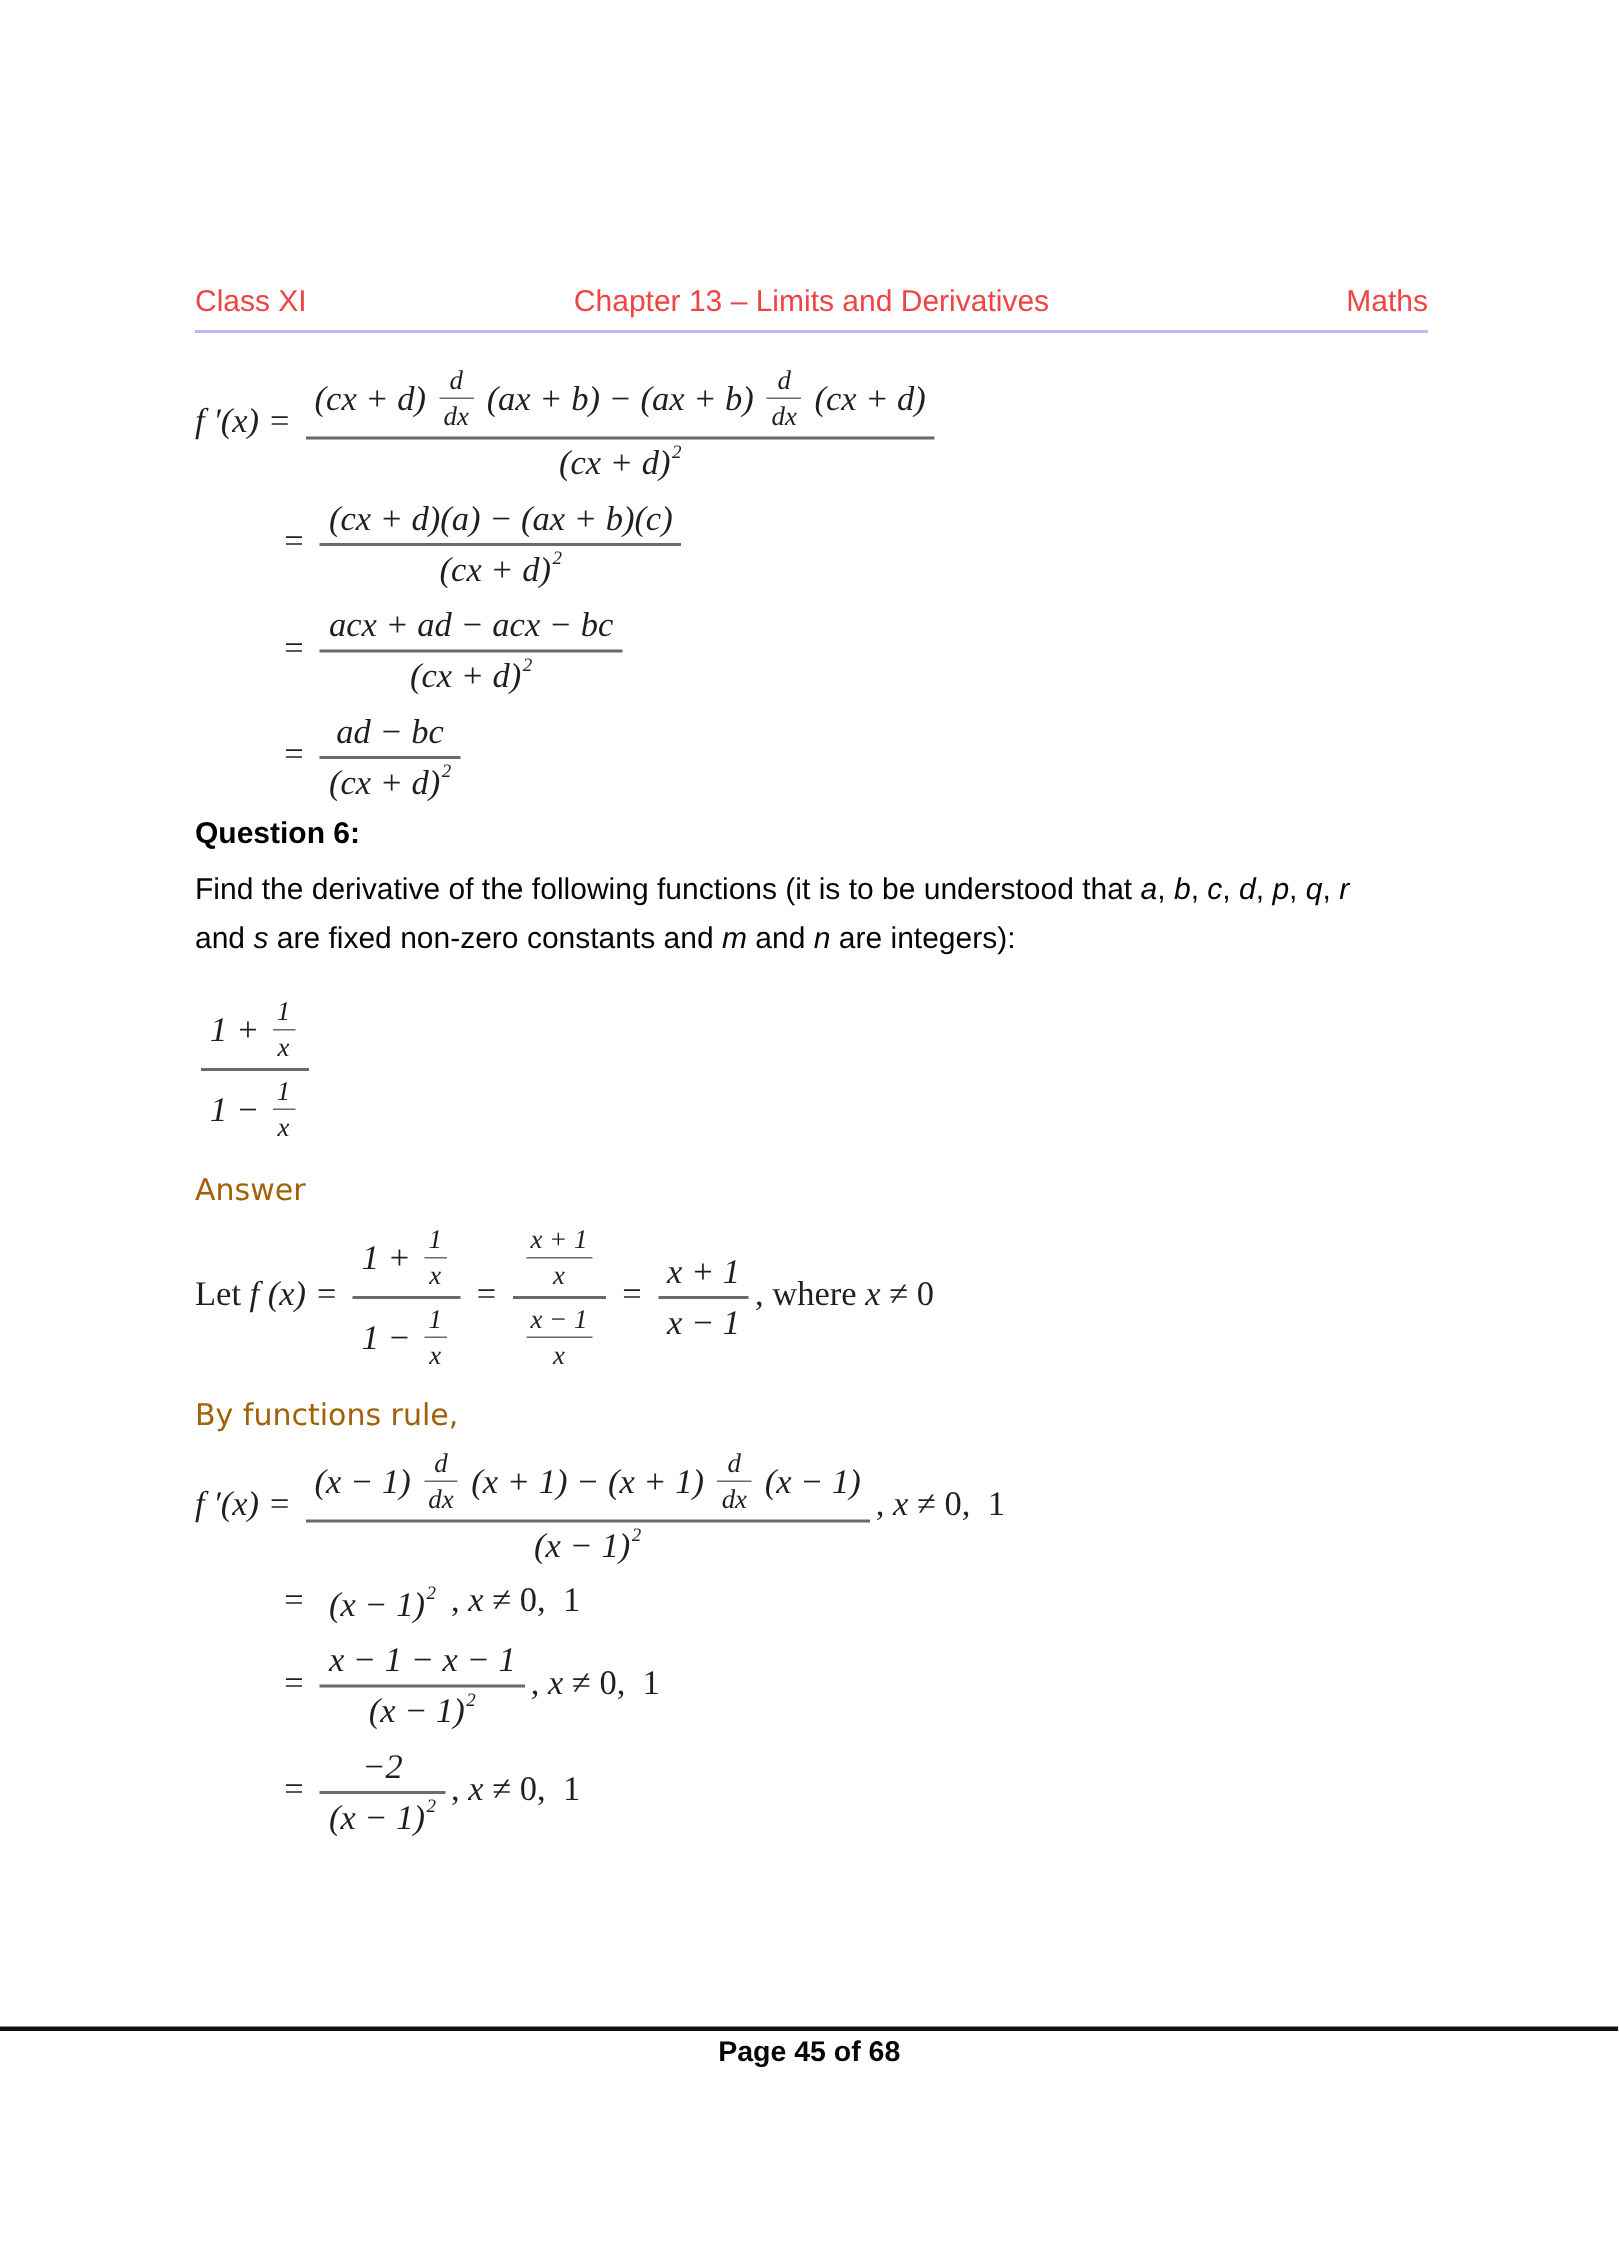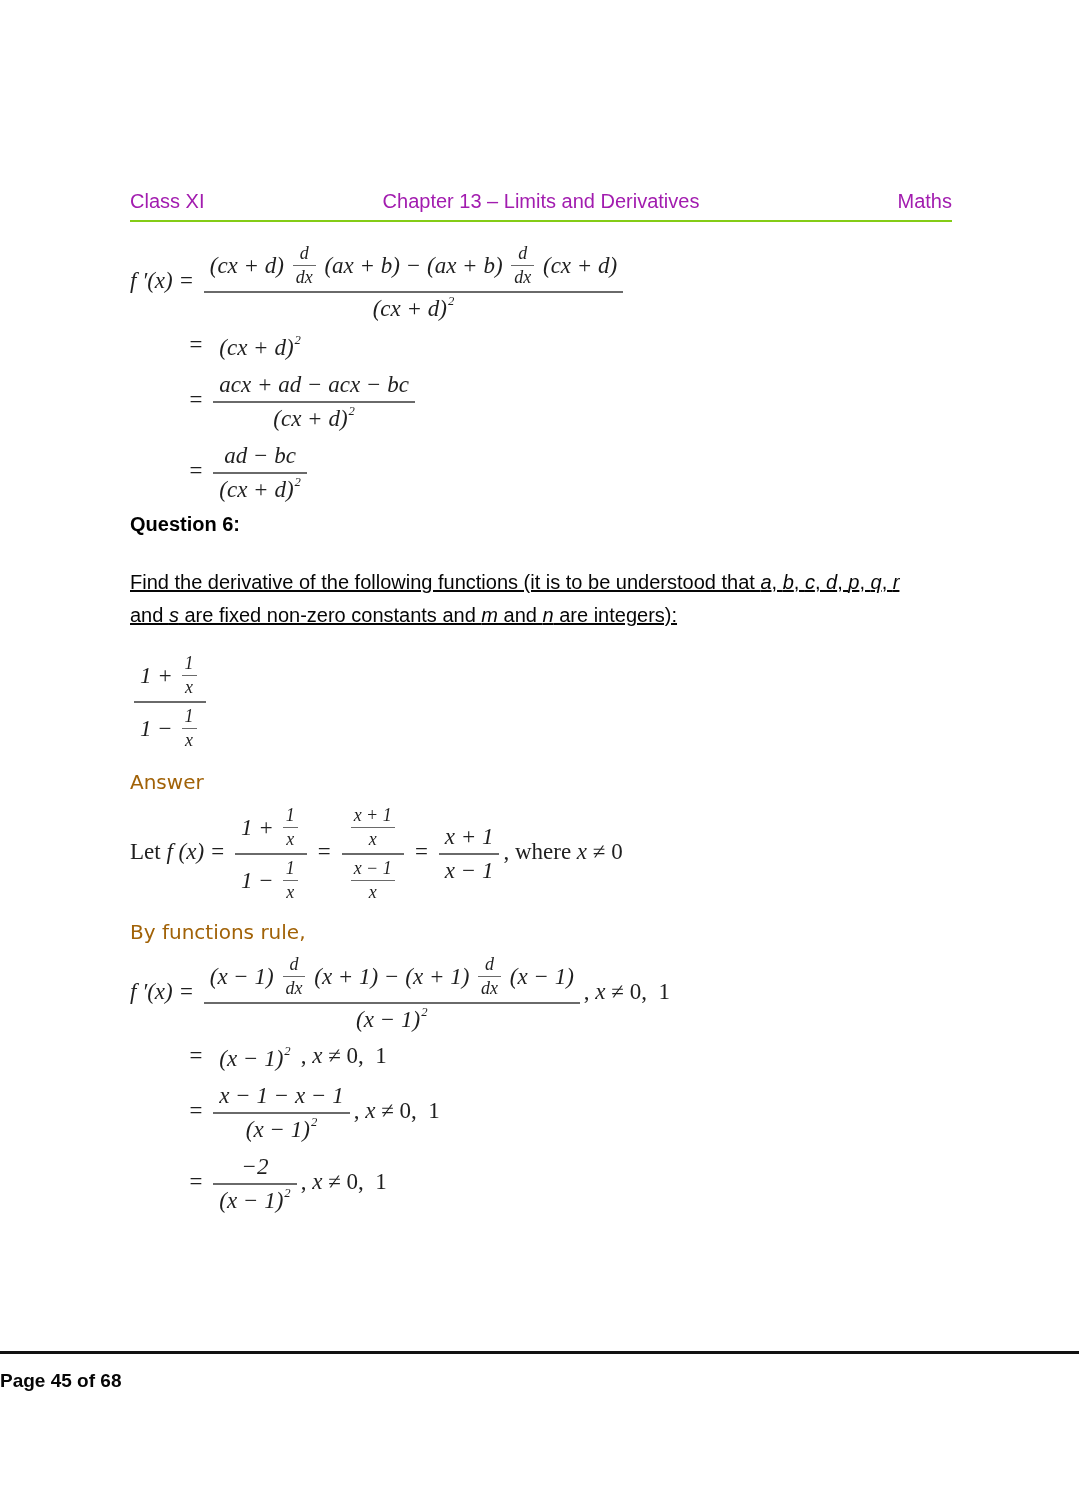--- a/index.html
+++ b/index.html
@@ -10,22 +10,22 @@
     font-family:"Liberation Sans",sans-serif;
     color:#0a0a0a;
     overflow:hidden;
   }
   .content{
     position:absolute;left:130px;top:190px;width:822px;
   }
   
   .pagehead{
     display:flex;align-items:baseline;
-    font-size:20px;color:#a21caf;
-    padding-bottom:7px;border-bottom:2px solid #84cc16;
+    font-size:20px;color:#ef4444;
+    padding-bottom:7px;border-bottom:2px solid #c4b5fd;
   }
   .pagehead .hl{width:170px;text-align:left;}
   .pagehead .hc{flex:1;text-align:center;}
   .pagehead .hr{width:170px;text-align:right;}
   
   .eqgroup{display:block;}
   .eqgroup-top{margin-top:20px;}
   .math-line{
     font-family:"Liberation Serif","DejaVu Serif",serif;
     font-style:italic;
@@ -54,43 +54,42 @@
   .msup{
     font-size:0.55em;line-height:1;
     align-self:flex-start;margin-top:-1px;margin-left:1px;
   }
   
   .question-label{
     font-family:Liberation Sans, sans-serif;
     font-weight:bold;font-size:20px;color:#000000;
   }
   .prompt{
-    margin-top:30px;
+    margin-top:9px;
     font-size:20px;line-height:33px;color:#060606;
     letter-spacing:0px;
-    text-decoration:underline;
   }
   .prompt .var-it{font-style:italic;}
   .plain-note{
     font-family:"DejaVu Sans",sans-serif;
     font-size:20px;color:#a16207;
   }
   .answer-label{margin-top:18px;}
   .quotient-note{margin-top:16px;}
   .qexpr{margin-top:12px;}
   .letline{margin-top:10px;}
   .quot-group{margin-top:8px;}
   
   .footer{
     position:absolute;left:0;top:1351px;width:1079px;
     border-top:3px solid #111111;
   }
   .footer .pageno{
-    text-align:left;font-weight:bold;font-size:19px;color:#060606;
-    padding-top:16px;
+    text-align:center;font-weight:bold;font-size:19px;color:#060606;
+    padding-top:4px;
   }
 </style>
 </head>
 <body>
 
 <div class="page">
   <div class="content">
 
     <div class="pagehead">
       <span class="hl">Class XI</span>
@@ -120,20 +119,23 @@
                 </span>
               </span>
               <span class="mtxt"> (cx + d)</span>
             </span>
             <span class="den">
               <span class="mtxt">(cx + d)</span>
               <span class="msup">2</span>
             </span>
           </span></div>
         <div class="math-line indent"><span class="mtxt">= </span><span class="frac">
+            <span class="num">
+              <span class="mtxt">(cx + d)(a) − (ax + b)(c)</span>
+            </span>
             <span class="den">
               <span class="mtxt">(cx + d)</span>
               <span class="msup">2</span>
             </span>
           </span></div>
         <div class="math-line indent"><span class="mtxt">= </span><span class="frac">
             <span class="num">
               <span class="mtxt">acx + ad − acx − bc</span>
             </span>
             <span class="den">

